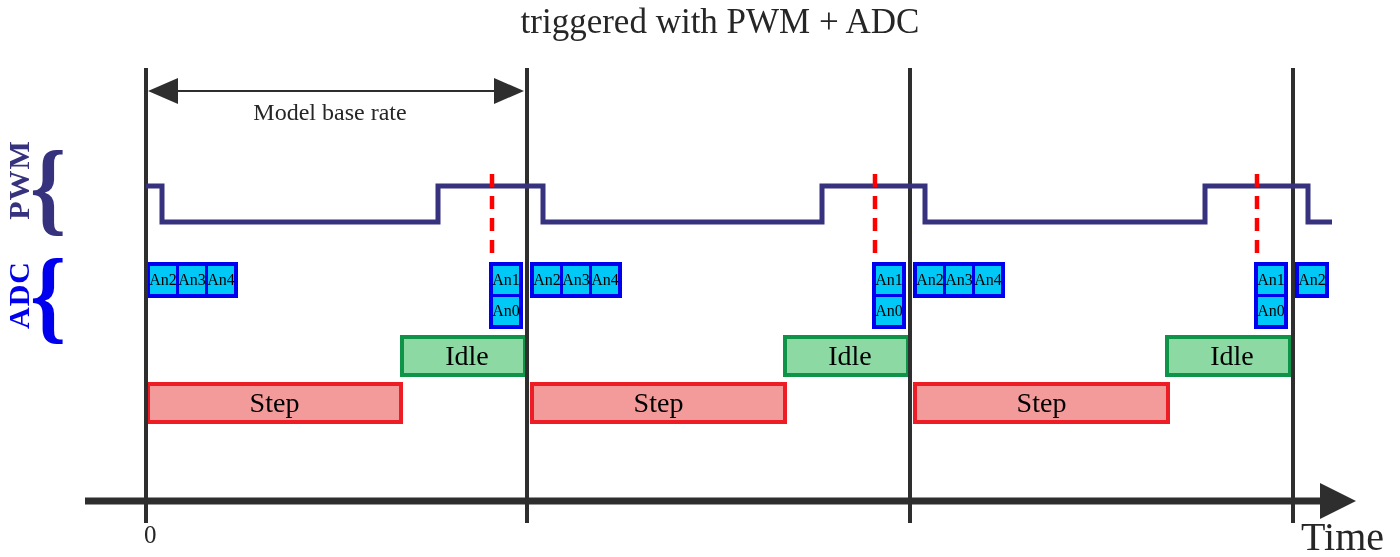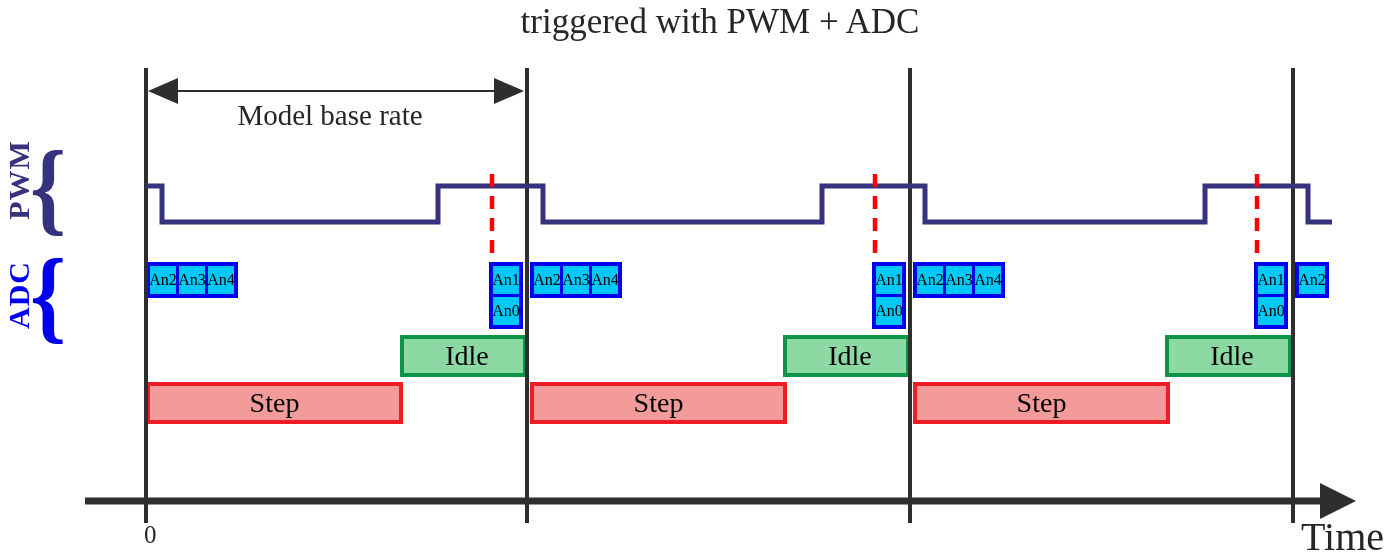--- a/index.html
+++ b/index.html
@@ -20,21 +20,21 @@
     position:relative;width:1400px;height:557px;background:#ffffff;
     font-family:Liberation Serif, serif;overflow:hidden;color:var(--c-text);
   }
   .abs{position:absolute;}
   #title{
     left:20px;top:2px;width:1400px;text-align:center;
     font-size:35px;color:var(--c-text);
   }
   #base-rate-label{
     left:180px;top:99px;width:300px;text-align:center;
-    font-size:29px;color:var(--c-text);
+    font-size:24px;color:var(--c-text);
   }
   .rot-label{
     width:90px;height:36px;text-align:center;line-height:36px;
     transform:rotate(-90deg);font-weight:bold;font-size:30px;letter-spacing:1px;
   }
   #pwm-label{left:-26px;top:162px;color:var(--c-pwm);}
   #adc-label{left:-26px;top:277px;color:var(--c-adc-label);}
   .brace{
     font-size:102px;line-height:102px;font-weight:bold;
     transform:scale(0.9,1.02);

